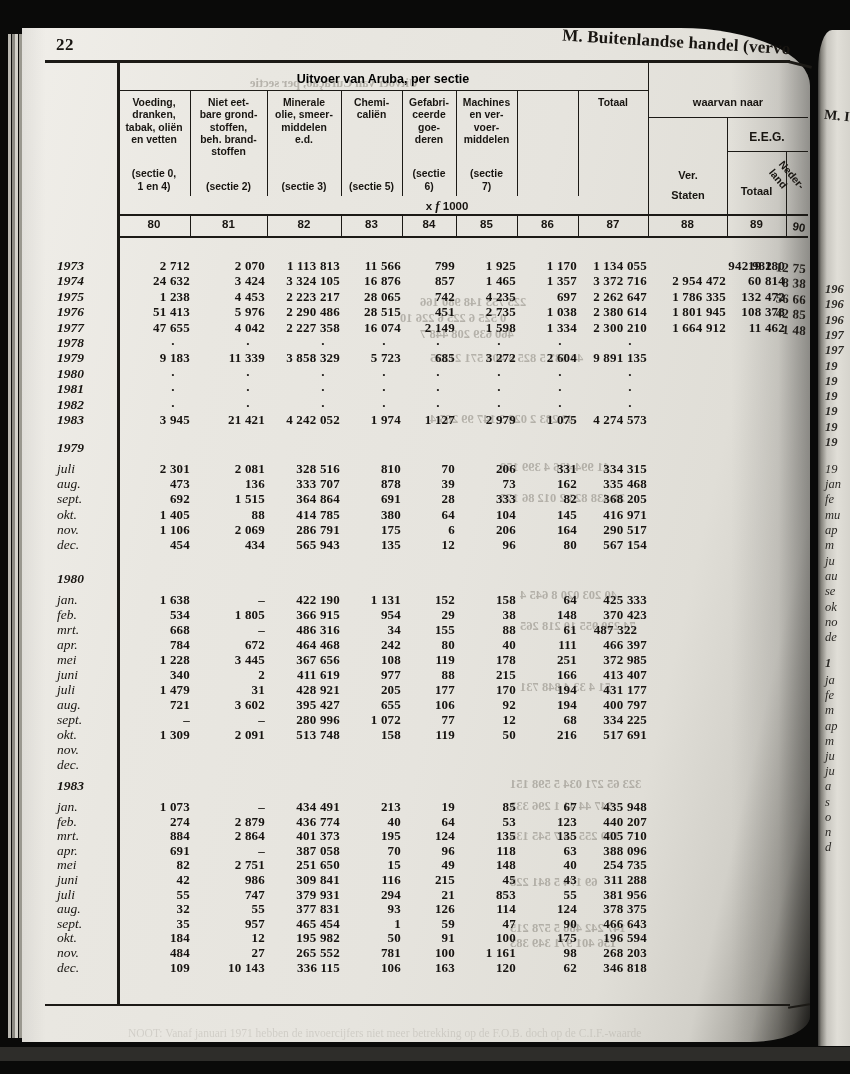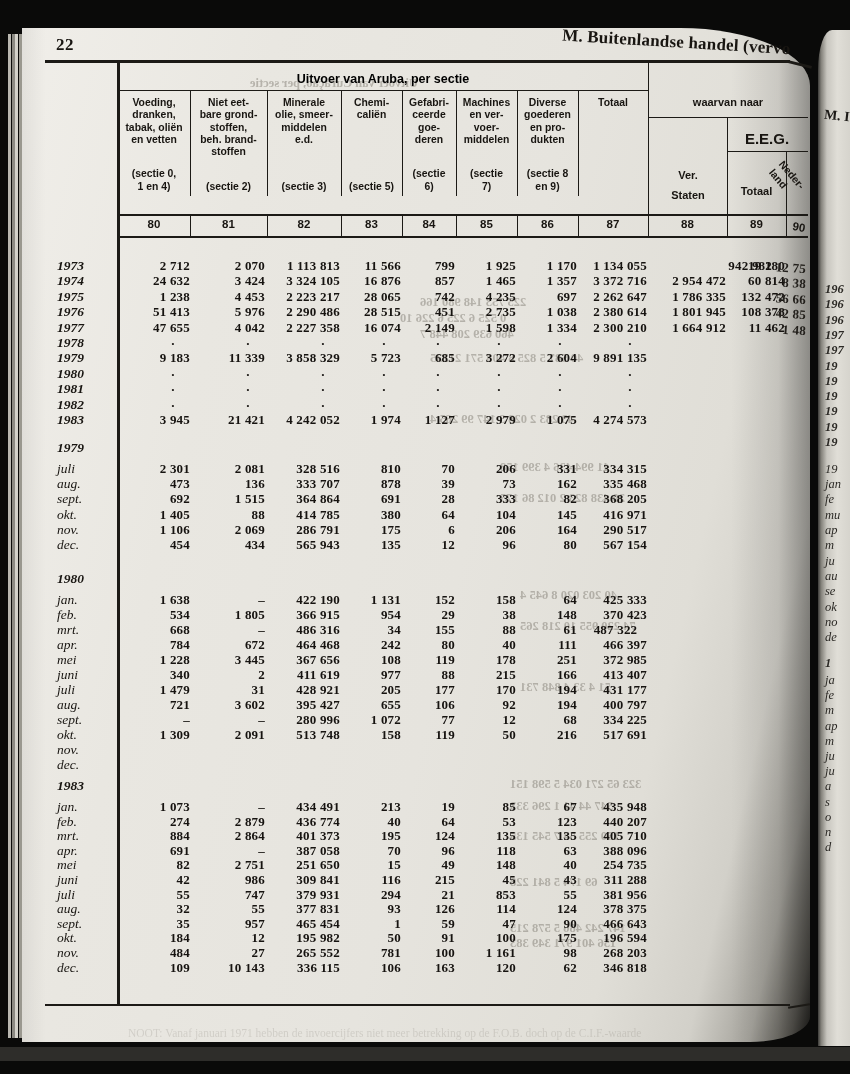--- a/index.html
+++ b/index.html
@@ -121,33 +121,29 @@
     <div class="hcell" style="left: 404px; top: 97px; width: 50px; height: 96px;"><div class="ht">Gefabri-
 ceerde
 goe-
 deren</div><div class="hs">(sectie
 6)</div></div>
     <div class="hcell" style="left: 458px; top: 97px; width: 57px; height: 96px;"><div class="ht">Machines
 en ver-
 voer-
 middelen</div><div class="hs">(sectie
 7)</div></div>
-    <div class="hcell" style="left: 519px; top: 97px; width: 57px; height: 96px;"><div class="ht">Diverse
-goederen
-en pro-
-dukten</div><div class="hs">(sectie 8
-en 9)</div></div>
     <div class="hcell" style="left: 580px; top: 97px; width: 66px; height: 96px;"><div class="ht">Totaal</div><div class="hs"></div></div>
     <div class="smallhead abs" style="left: 650px; top: 96px; width: 156px; font-size: 11px;">waarvan naar</div>
-    <div class="smallhead abs" style="left: 727px; top: 130px; width: 80px; font-size: 15px;">E.E.G.</div>
+    <div class="smallhead abs" style="left: 727px; top: 130px; width: 80px; font-size: 12px;">E.E.G.</div>
     <div class="smallhead abs" style="left: 650px; top: 165px; width: 76px; font-size: 11px; line-height: 20px;">Ver.
 Staten</div>
     <div class="smallhead abs" style="left: 728px; top: 185px; width: 57px; font-size: 11px;">Totaal</div>
     <div class="nedlabel ink" style="left: 786px; top: 158px;">Neder-
 land</div>
+    <div class="unitrow" style="left: 117px; top: 198px; width: 660px; text-align: center;"><span>x </span><i style="font-family: &quot;Liberation Serif&quot;, serif; font-size: 13px;">f</i><span> 1000</span></div>
     <div class="numcell" style="left: 118px; width: 72px;">80</div>
     <div class="numcell" style="left: 190px; width: 77px;">81</div>
     <div class="numcell" style="left: 267px; width: 74px;">82</div>
     <div class="numcell" style="left: 341px; width: 61px;">83</div>
     <div class="numcell" style="left: 402px; width: 54px;">84</div>
     <div class="numcell" style="left: 456px; width: 61px;">85</div>
     <div class="numcell" style="left: 517px; width: 61px;">86</div>
     <div class="numcell" style="left: 578px; width: 70px;">87</div>
     <div class="numcell" style="left: 648px; width: 79px;">88</div>
     <div class="numcell" style="left: 727px; width: 59px;">89</div>

